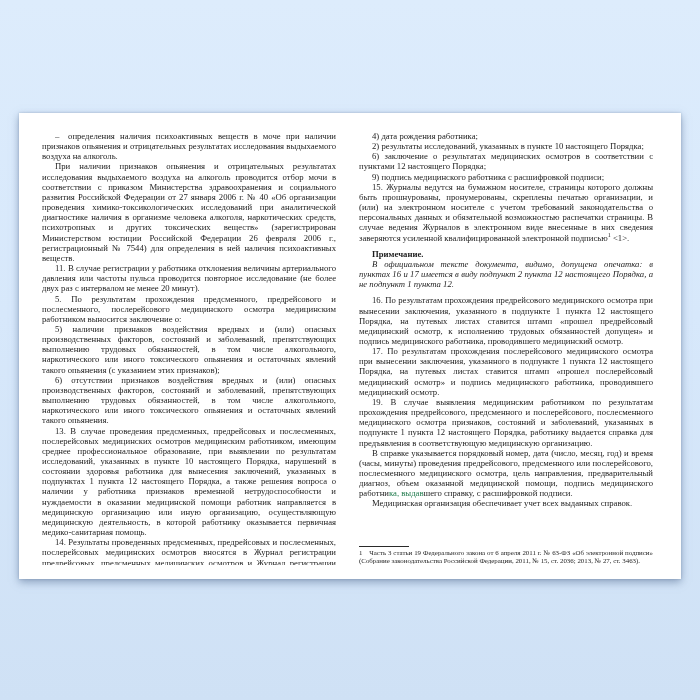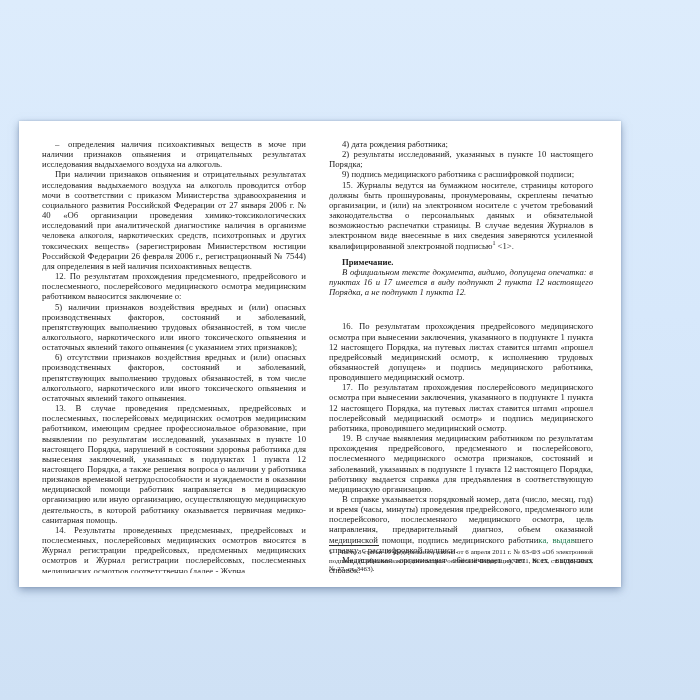--- a/index.html
+++ b/index.html
@@ -2,61 +2,63 @@
 <html lang="ru"><head>
 <meta charset="utf-8">
 <style>
   html,body{margin:0;padding:0;}
   body{
     width:700px;height:700px;position:relative;overflow:hidden;
     background:linear-gradient(180deg,#ddecfc 0%,#d7e8fb 45%,#cfe1f5 100%);
     font-family:"Liberation Serif","DejaVu Serif",serif;
   }
   .paper{
-    position:absolute;left:19px;top:121px;width:602px;height:466px;
+    position:absolute;left:19px;top:113px;width:662px;height:466px;
     background:#ffffff;
     box-shadow:0 3px 8px rgba(88,114,150,.6),0 0 2px rgba(88,114,150,.35);
   }
   .paper-inner{
     position:absolute;left:23px;right:28px;top:18px;bottom:14px;
     display:flex;gap:23px;overflow:hidden;
   }
   .col{
     flex:1;min-width:0;overflow:hidden;
     color:#1d1d1d;
     font-size:8.7px;line-height:10.15px;
     text-align:justify;
   }
   .col-right{position:relative;padding-bottom:32px;}
   p{margin:0;text-indent:13px;}
   p.note-heading{font-weight:700;margin-top:6px;font-family:Liberation Serif, serif;}
-  p.note{font-style:italic;margin-bottom:24px;}
+  p.note{font-style:italic;margin-bottom:6px;}
   .green{color:#1f7a4c;}
   sup{font-size:6px;line-height:0;}
   .footnote-area{position:absolute;left:0;right:0;bottom:0;}
   .fn-sep{width:50px;border:0;border-top:1px solid #2a2a2a;margin:0 0 2px 0;}
   p.footnote{font-size:6.9px;line-height:8.2px;text-indent:0;text-align:justify;}
 </style>
 </head>
 <body>
 
 <div class="paper">
   <div class="paper-inner">
     <div class="col">
         <p><span>–  определения наличия психоактивных веществ в моче при наличии признаков опьянения и отрицательных результатах исследования выдыхаемого воздуха на алкоголь.</span></p>
         <p><span>При наличии признаков опьянения и отрицательных результатах исследования выдыхаемого воздуха на алкоголь проводится отбор мочи в соответствии с приказом Министерства здравоохранения и социального развития Российской Федерации от 27 января 2006 г. № 40 «Об организации проведения химико-токсикологических исследований при аналитической диагностике наличия в организме человека алкоголя, наркотических средств, психотропных и других токсических веществ» (зарегистрирован Министерством юстиции Российской Федерации 26 февраля 2006 г., регистрационный № 7544) для определения в ней наличия психоактивных веществ.</span></p>
-        <p><span>12. По результатам прохождения предсменного, предрейсового и послесменного, послерейсового медицинского осмотра медицинским работником выносится заключение о:</span></p>
+        <p><span>11. В случае регистрации у работника отклонения величины артериального давления или частоты пульса проводится повторное исследование (не более двух раз с интервалом не менее 20 минут).</span></p>
+        <p><span>5. По результатам прохождения предсменного, предрейсового и послесменного, послерейсового медицинского осмотра медицинским работником выносится заключение о:</span></p>
         <p><span>5) наличии признаков воздействия вредных и (или) опасных производственных факторов, состояний и заболеваний, препятствующих выполнению трудовых обязанностей, в том числе алкогольного, наркотического или иного токсического опьянения и остаточных явлений такого опьянения (с указанием этих признаков);</span></p>
         <p><span>6) отсутствии признаков воздействия вредных и (или) опасных производственных факторов, состояний и заболеваний, препятствующих выполнению трудовых обязанностей, в том числе алкогольного, наркотического или иного токсического опьянения и остаточных явлений такого опьянения.</span></p>
         <p><span>13. В случае проведения предсменных, предрейсовых и послесменных, послерейсовых медицинских осмотров медицинским работником, имеющим среднее профессиональное образование, при выявлении по результатам исследований, указанных в пункте 10 настоящего Порядка, нарушений в состоянии здоровья работника для вынесения заключений, указанных в подпунктах 1 пункта 12 настоящего Порядка, а также решения вопроса о наличии у работника признаков временной нетрудоспособности и нуждаемости в оказании медицинской помощи работник направляется в медицинскую организацию или иную организацию, осуществляющую медицинскую деятельность, в которой работнику оказывается первичная медико-санитарная помощь.</span></p>
         <p><span>14. Результаты проведенных предсменных, предрейсовых и послесменных, послерейсовых медицинских осмотров вносятся в Журнал регистрации предрейсовых, предсменных медицинских осмотров и Журнал регистрации послерейсовых, послесменных медицинских осмотров соответственно (далее - Журна</span></p>
       </div>
     <div class="col col-right">
       <p><span>4) дата рождения работника;</span></p>
         <p><span>2) результаты исследований, указанных в пункте 10 настоящего Порядка;</span></p>
+        <p><span>6) заключение о результатах медицинских осмотров в соответствии с пунктами 12 настоящего Порядка;</span></p>
         <p><span>9) подпись медицинского работника с расшифровкой подписи;</span></p>
         <p><span>15. Журналы ведутся на бумажном носителе, страницы которого должны быть прошнурованы, пронумерованы, скреплены печатью организации, и (или) на электронном носителе с учетом требований законодательства о персональных данных и обязательной возможностью распечатки страницы. В случае ведения Журналов в электронном виде внесенные в них сведения заверяются усиленной квалифицированной электронной подписью</span><sup>1</sup><span> &lt;1&gt;.</span></p>
         <p class="note-heading"><span>Примечание.</span></p>
         <p class="note"><span>В официальном тексте документа, видимо, допущена опечатка: в пунктах 16 и 17 имеется в виду подпункт 2 пункта 12 настоящего Порядка, а не подпункт 1 пункта 12.</span></p>
         <p><span>16. По результатам прохождения предрейсового медицинского осмотра при вынесении заключения, указанного в подпункте 1 пункта 12 настоящего Порядка, на путевых листах ставится штамп «прошел предрейсовый медицинский осмотр, к исполнению трудовых обязанностей допущен» и подпись медицинского работника, проводившего медицинский осмотр.</span></p>
         <p><span>17. По результатам прохождения послерейсового медицинского осмотра при вынесении заключения, указанного в подпункте 1 пункта 12 настоящего Порядка, на путевых листах ставится штамп «прошел послерейсовый медицинский осмотр» и подпись медицинского работника, проводившего медицинский осмотр.</span></p>
         <p><span>19. В случае выявления медицинским работником по результатам прохождения предрейсового, предсменного и послерейсового, послесменного медицинского осмотра признаков, состояний и заболеваний, указанных в подпункте 1 пункта 12 настоящего Порядка, работнику выдается справка для предъявления в соответствующую медицинскую организацию.</span></p>
         <p><span>В справке указывается порядковый номер, дата (число, месяц, год) и время (часы, минуты) проведения предрейсового, предсменного или послерейсового, послесменного медицинского осмотра, цель направления, предварительный диагноз, объем оказанной медицинской помощи, подпись медицинского работни</span><span class="green">ка, выдав</span><span>шего справку, с расшифровкой подписи.</span></p>
         <p><span>Медицинская организация обеспечивает учет всех выданных справок.</span></p>
         <div class="footnote-area">

